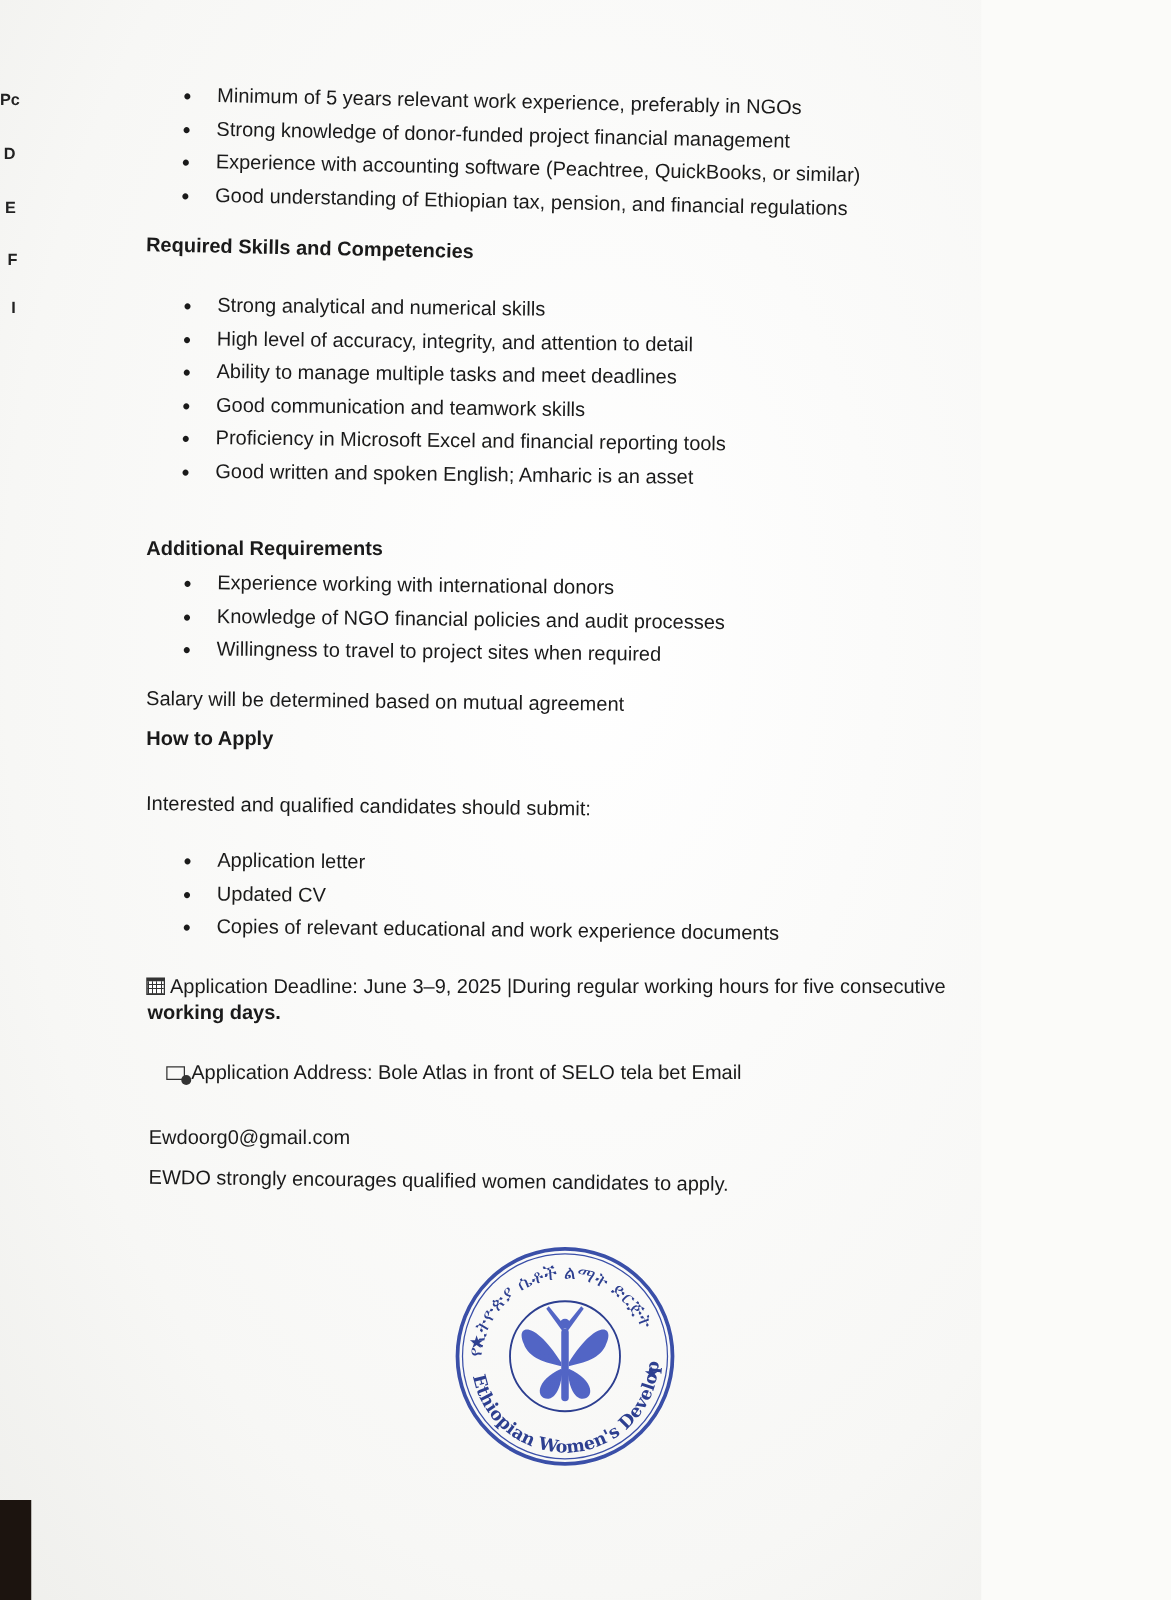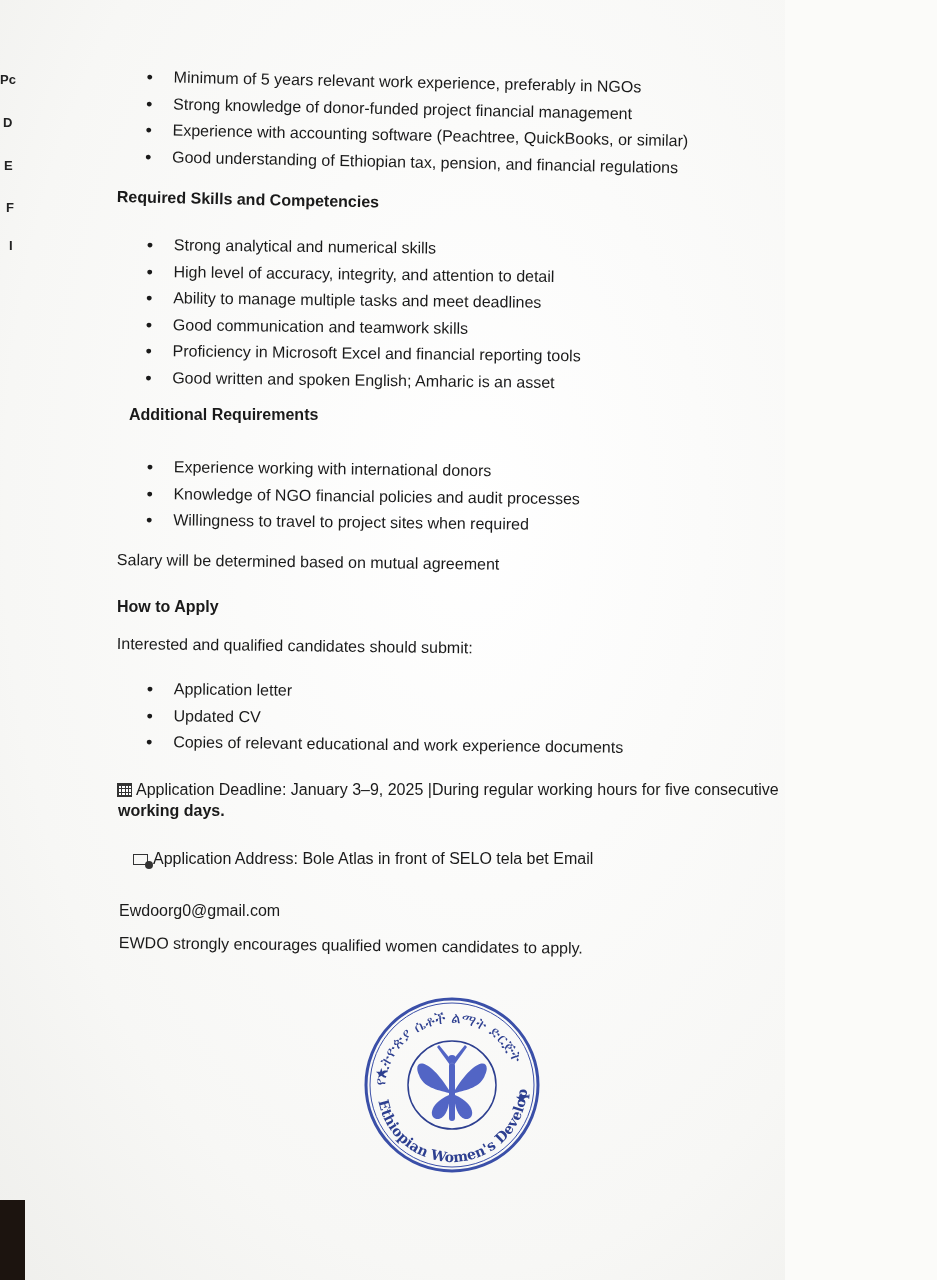--- a/index.html
+++ b/index.html
@@ -57,39 +57,39 @@
     <div class="heading tilt1" style="left:117px;top:188px;">Required Skills and Competencies</div>
     <ul class="bullet-list tilt2" style="left:147px;top:232px;">
       <li>Strong analytical and numerical skills</li>
       <li>High level of accuracy, integrity, and attention to detail</li>
       <li>Ability to manage multiple tasks and meet deadlines</li>
       <li>Good communication and teamwork skills</li>
       <li>Proficiency in Microsoft Excel and financial reporting tools</li>
       <li>Good written and spoken English; Amharic is an asset</li>
     </ul>
 
-    <div class="heading" style="left:117px;top:406px;margin-left:12px;">Additional Requirements</div>
+    <div class="heading" style="left:117px;top:431px;">Additional Requirements</div>
     <ul class="bullet-list tilt2" style="left:147px;top:454px;">
       <li>Experience working with international donors</li>
       <li>Knowledge of NGO financial policies and audit processes</li>
       <li>Willingness to travel to project sites when required</li>
     </ul>
 
     <div class="para tilt2" style="left:117px;top:551px;">Salary will be determined based on mutual agreement</div>
-    <div class="heading" style="left:117px;top:598px;">How to Apply</div>
+    <div class="heading" style="left:117px;top:583px;">How to Apply</div>
     <div class="para tilt2" style="left:117px;top:635px;">Interested and qualified candidates should submit:</div>
 
     <ul class="bullet-list tilt2" style="left:147px;top:676px;">
       <li>Application letter</li>
       <li>Updated CV</li>
       <li>Copies of relevant educational and work experience documents</li>
     </ul>
 
     <div class="para" style="left:117px;top:781px;">
-      <span class="icon-cal"></span><span>Application Deadline:  January 3–9, 2025 |During regular working hours for five consecutive</span>
+      <span class="icon-cal"></span><span>Application Deadline:  June 3–9, 2025 |During regular working hours for five consecutive</span>
     </div>
     <div class="para" style="left:118px;top:802px;font-weight:bold;">working days.</div>
 
     <div class="para" style="left:117px;top:850px;padding-left:16px;">
       <span class="icon-mail"></span><span>Application Address: Bole Atlas in front of SELO tela bet Email</span>
     </div>
 
     <div class="para" style="left:119px;top:890px;margin-top:12px;">Ewdoorg0@gmail.com</div>
     <div class="para tilt2" style="left:119px;top:934px;">EWDO strongly encourages qualified women candidates to apply.</div>
   </div>

